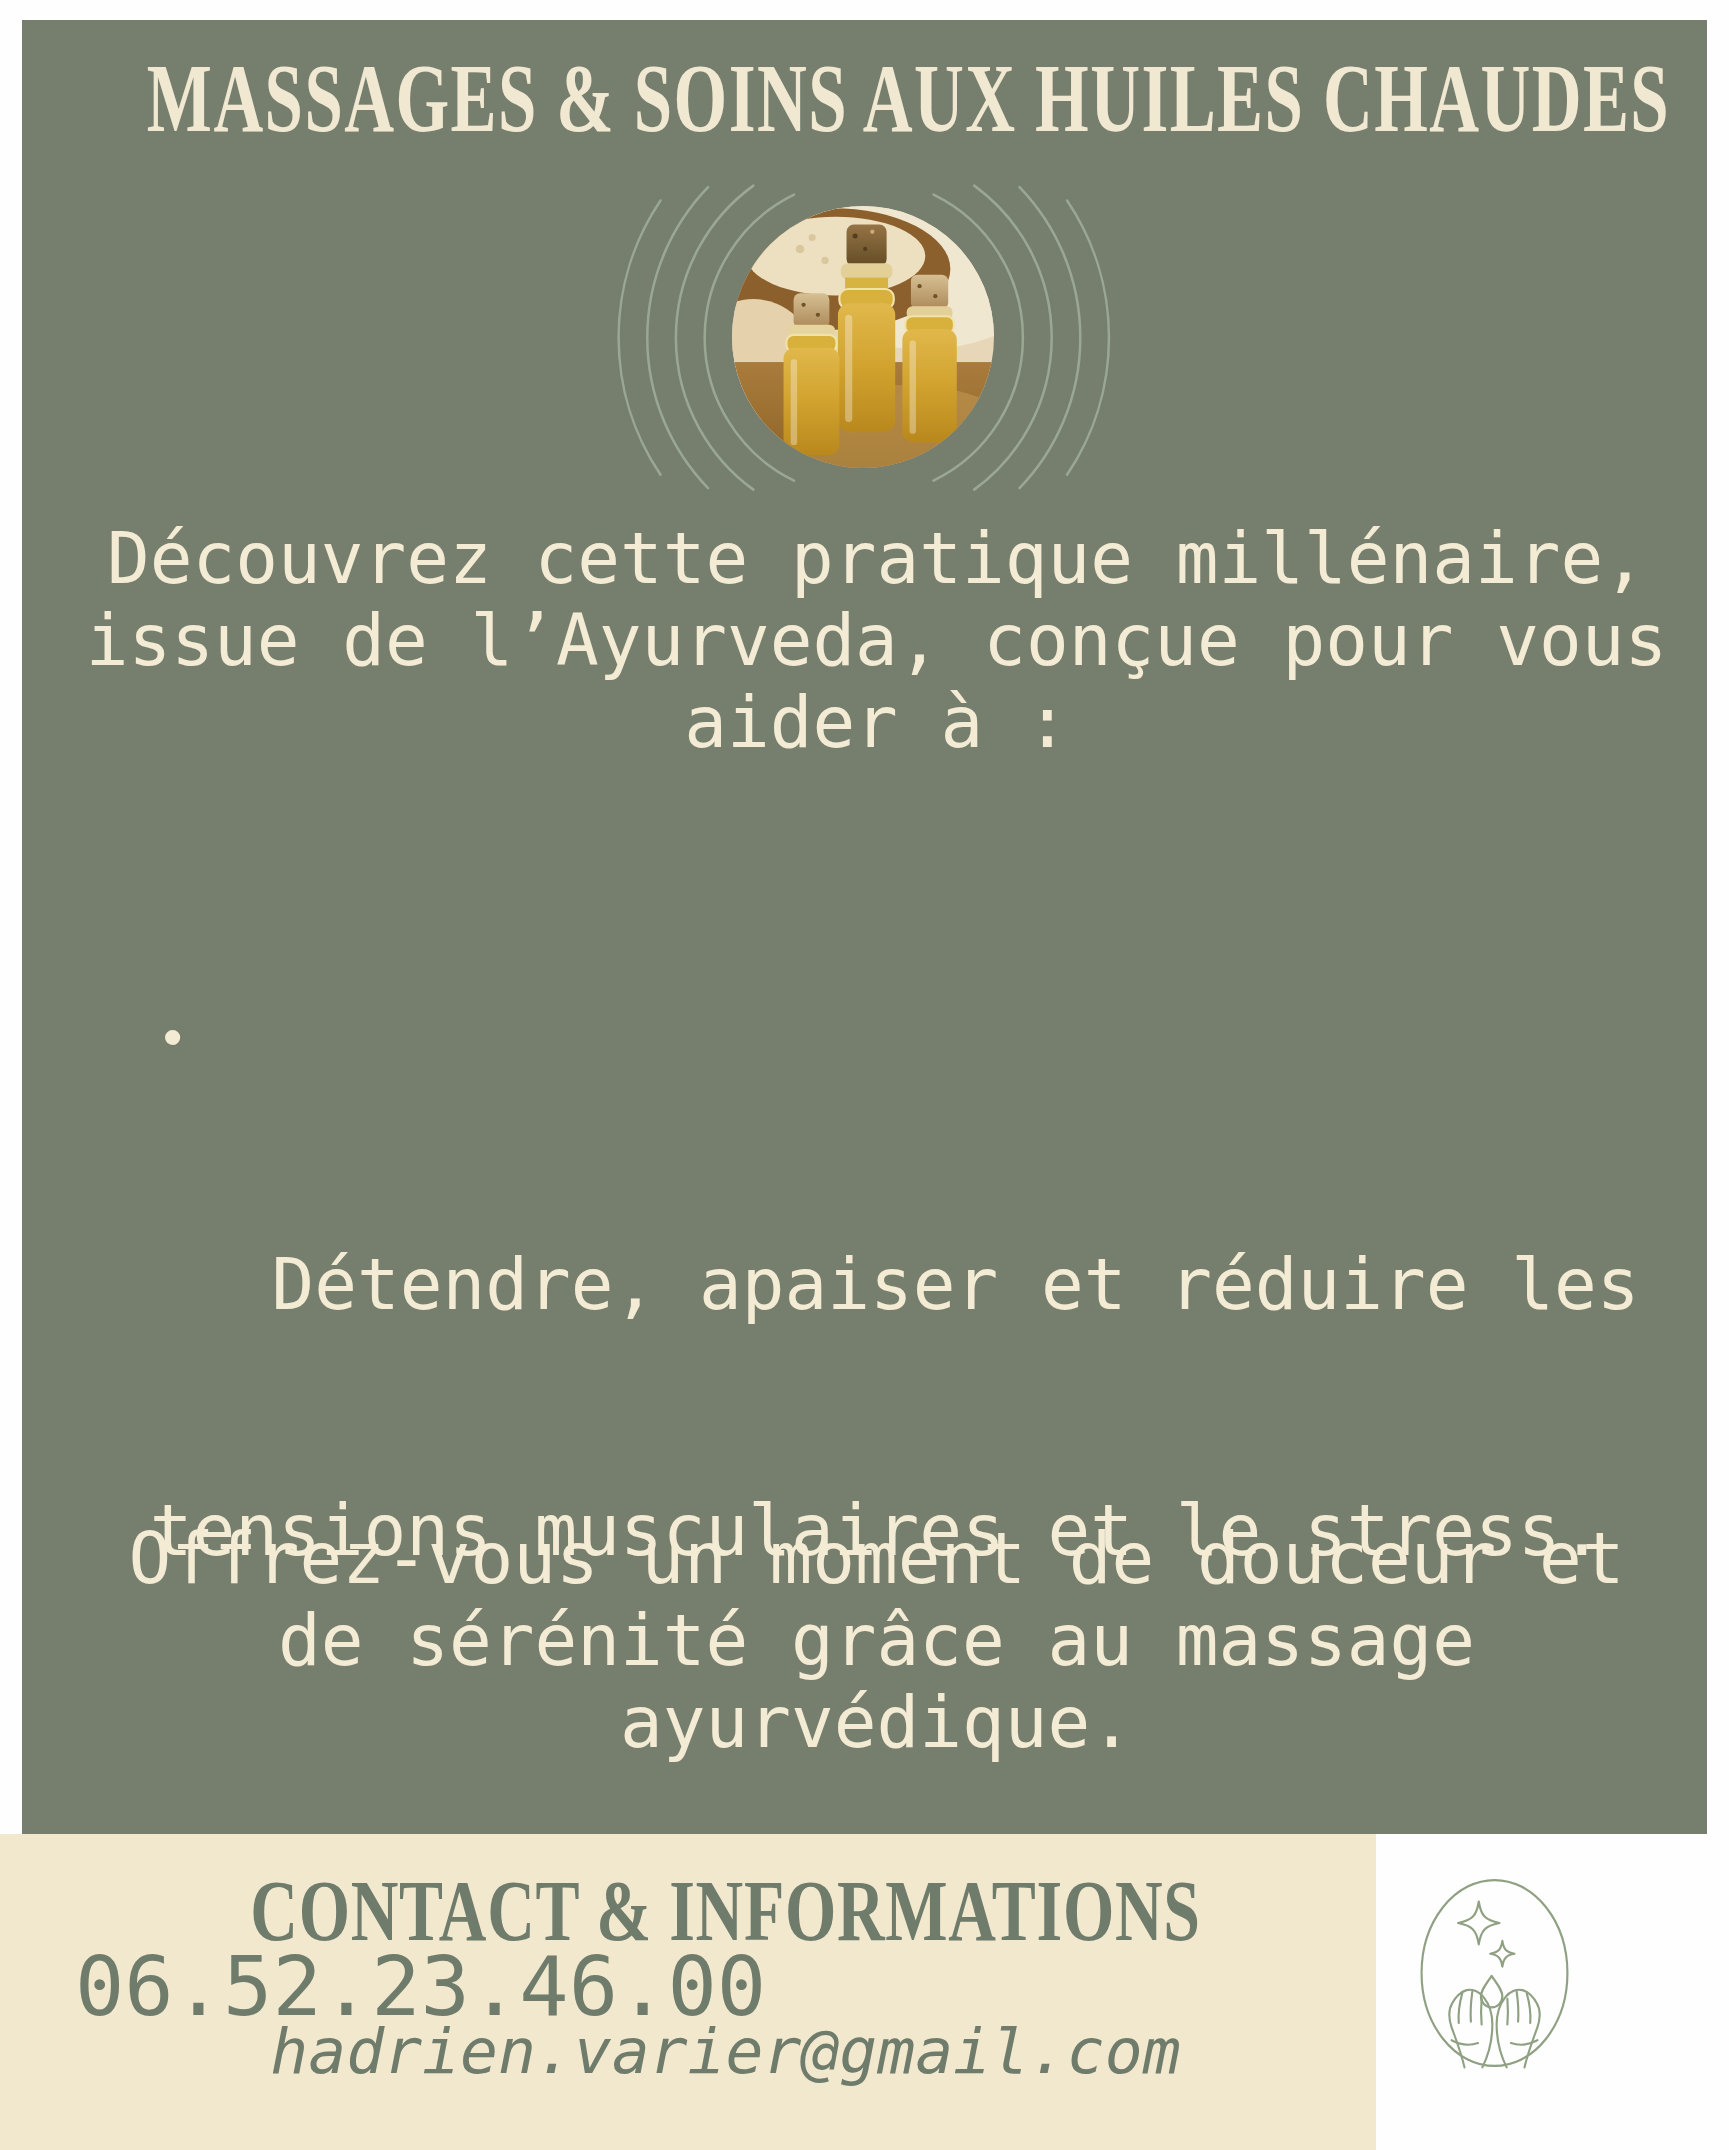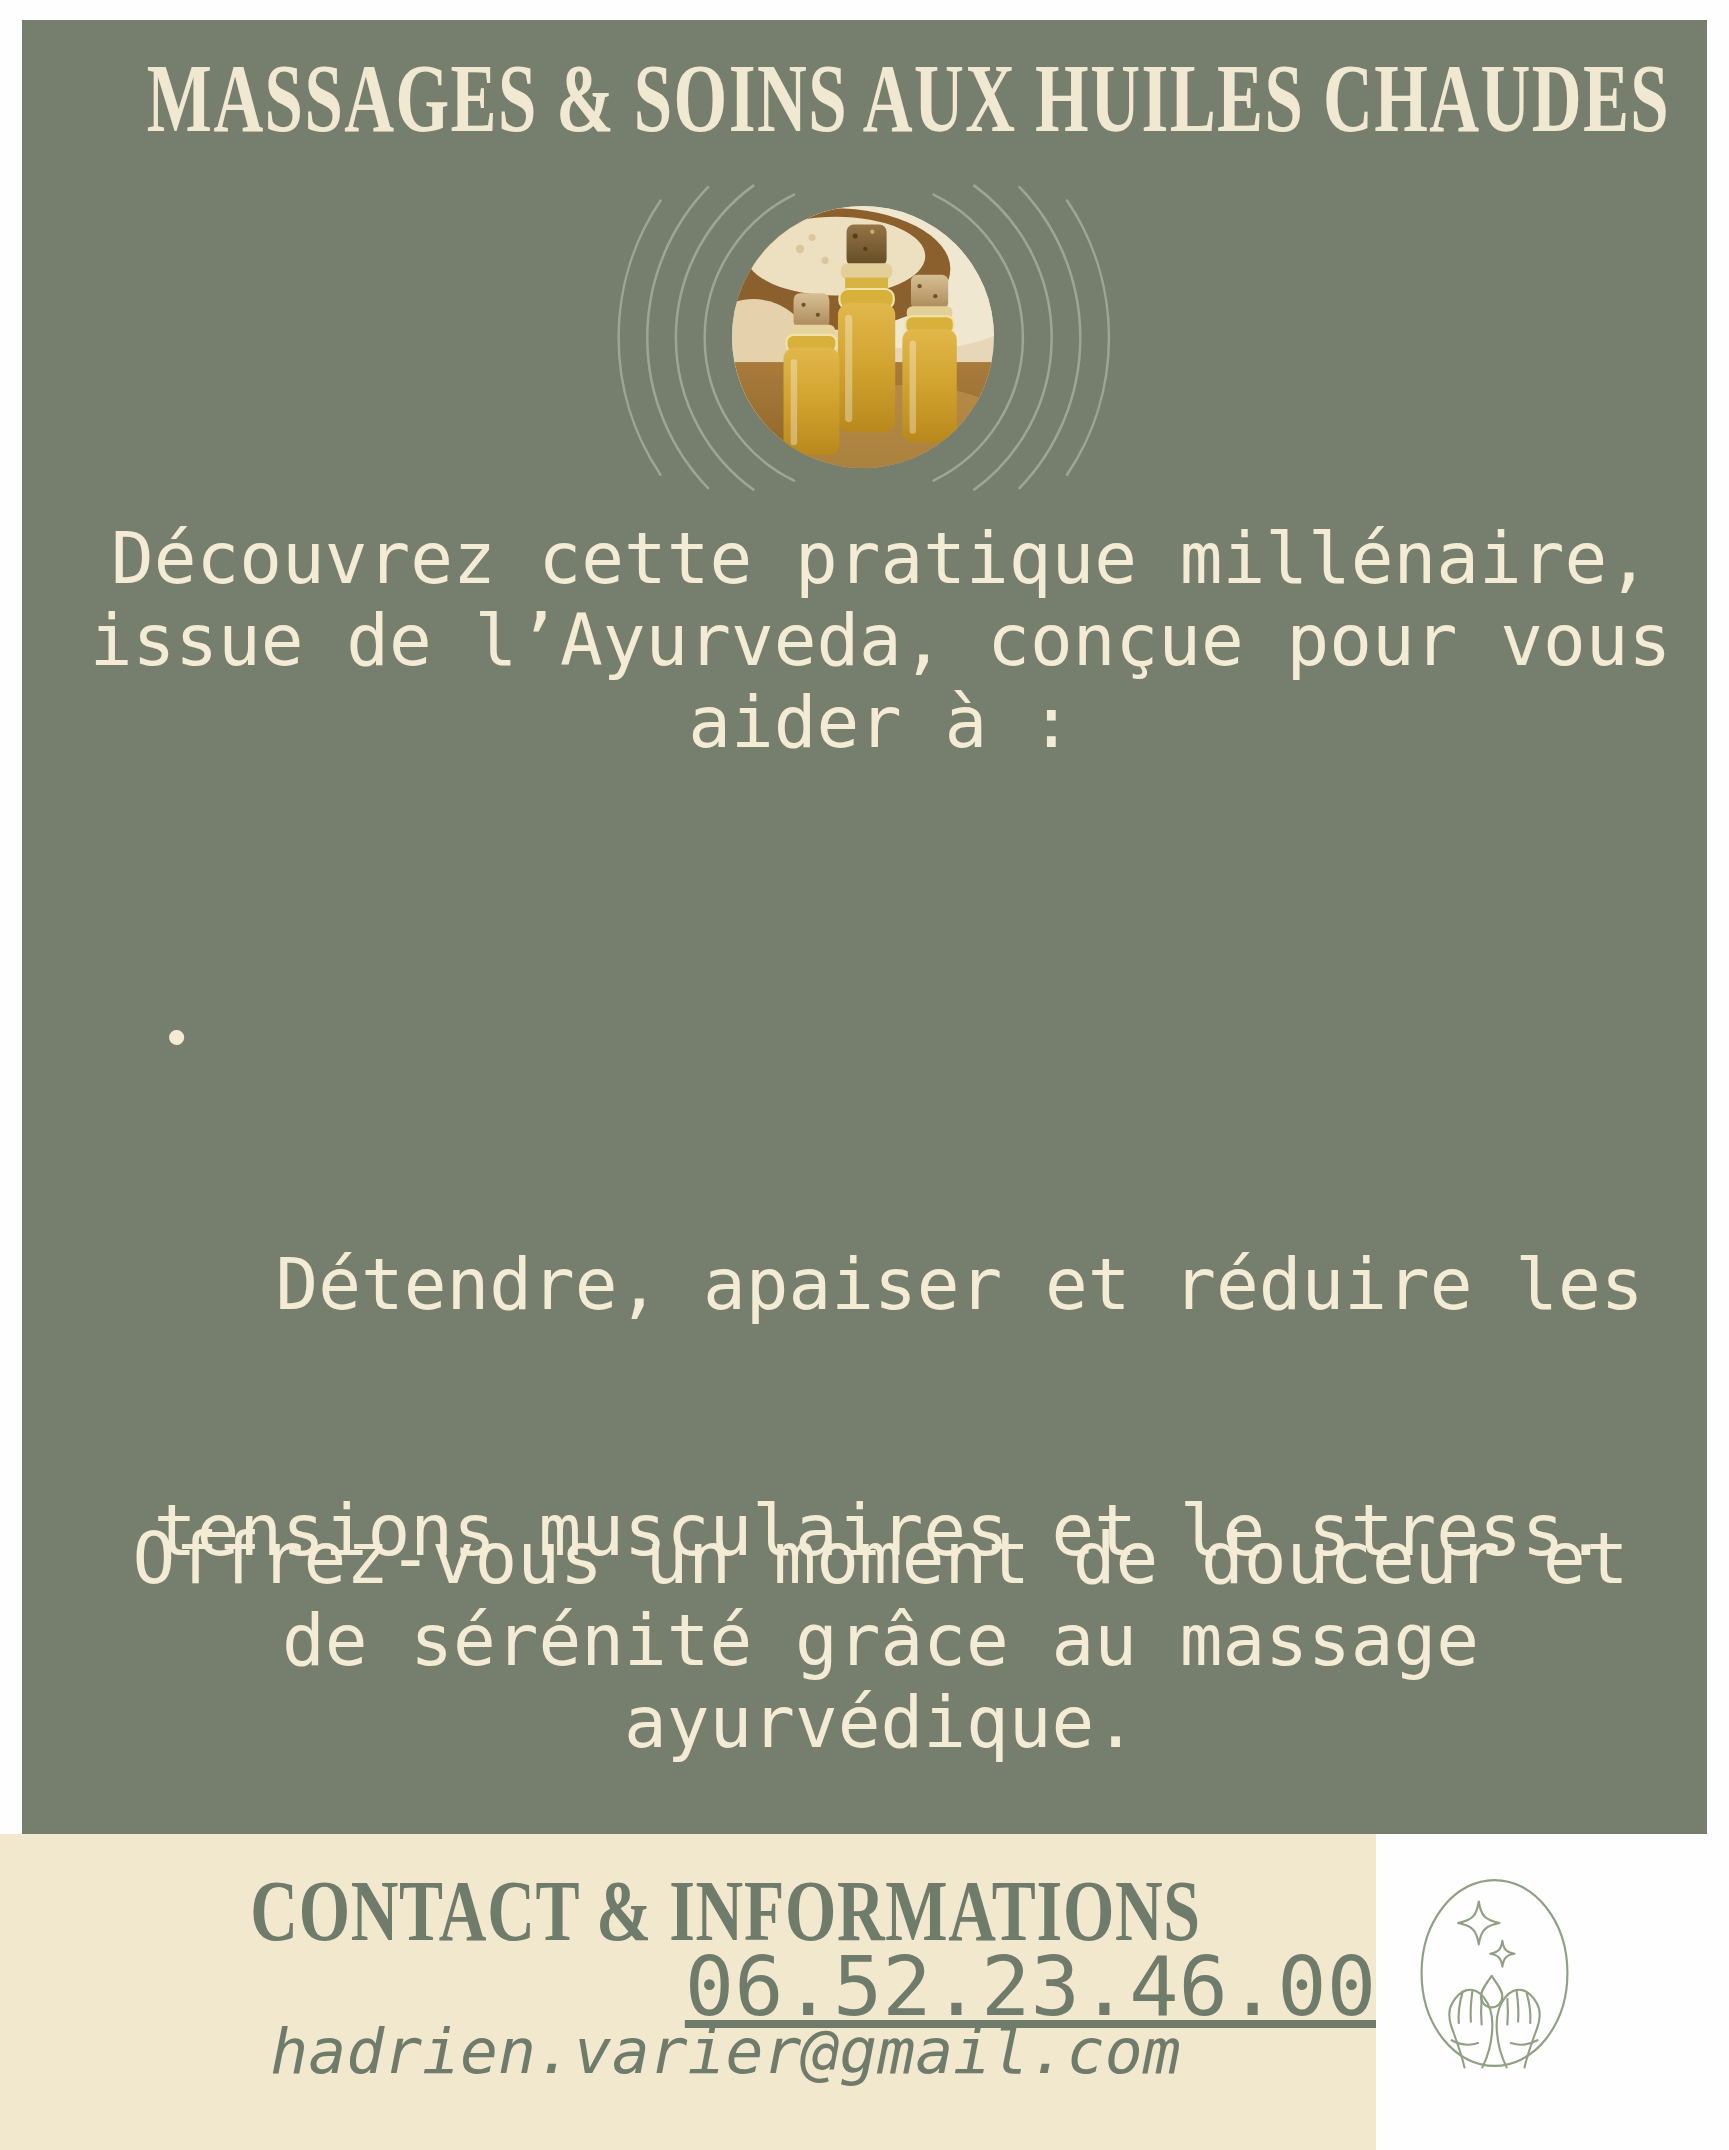--- a/index.html
+++ b/index.html
@@ -26,23 +26,23 @@
   }
   .arcs { position:absolute; left:0; top:0; width:1685px; height:1814px; pointer-events:none; }
   .arcs path { fill:none; stroke:var(--arc_green,#9FAC97); stroke-width:3.5; stroke-linecap:round; opacity:.9; }
   .photo {
     position:absolute; left:710px; top:186px; width:262px; height:262px;
     border-radius:50%; overflow:hidden;
   }
   .photo svg { display:block; width:100%; height:100%; }
 
   .bodytext {
-    position:absolute; left:16px; width:100%;
+    position:absolute; left:0; width:100%;
     color:var(--text_cream,#F3EBD3);
-    font-size:71px; line-height:82px; text-align:center; white-space:pre-wrap;
+    font-size:71px; line-height:82px; text-align:center; white-space:pre-wrap;padding-left:12px;
   }
   .intro  { top:498px; }
   .bullets{ top:814px; }
   .outro  { top:1498px; }
   .bullet-item { position:relative; }
   .bullet-item .l1 { margin-left:158px; text-align:center; }
   .bullet-item .l2 { text-align:center; }
   .bullet-item .dot {
     position:absolute; left:123px; top:0;
     font-size:52px; line-height:82px;
@@ -57,22 +57,22 @@
     position:absolute; top:39px; left:75px; right:0; height:76px;
     display:flex; align-items:center; justify-content:center;
   }
   .c-title span {
     font-family:"Liberation Serif", serif; font-weight:bold;
     font-size:66px; letter-spacing:0.7px; white-space:nowrap;
     color:var(--contact_green,#6F7C6B);
     transform:scaleY(1.33);
   }
   .c-phone {
-    position:absolute; top:106px; left:75px; right:0; text-align:right;
-    font-size:82px; line-height:94px; color:var(--contact_green,#6F7C6B);text-decoration:underline;
+    position:absolute; top:106px; left:75px; right:0; text-align:left;
+    font-size:82px; line-height:94px; color:var(--contact_green,#6F7C6B);
   }
   .c-email {
     position:absolute; top:182px; left:75px; right:0; text-align:center;
     font-size:63px; line-height:72px; color:var(--contact_green,#6F7C6B);font-style:italic;
   }
   .badge { position:absolute; left:1418px; top:43px; width:153px; height:192px; }
   .badge svg { display:block; width:100%; height:100%; }
   .badge path, .badge ellipse { fill:none; stroke:var(--icon_green,#8FA083); stroke-width:3; stroke-linecap:round; stroke-linejoin:round; }
 </style>
 </head>

